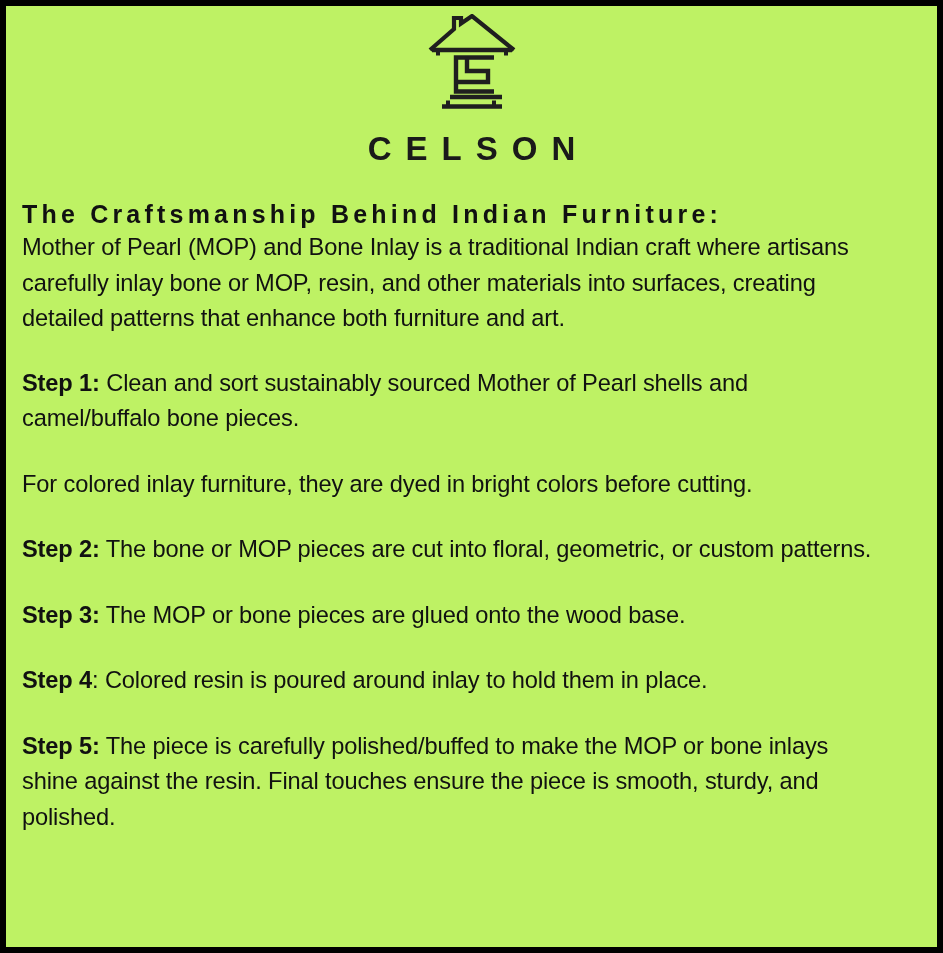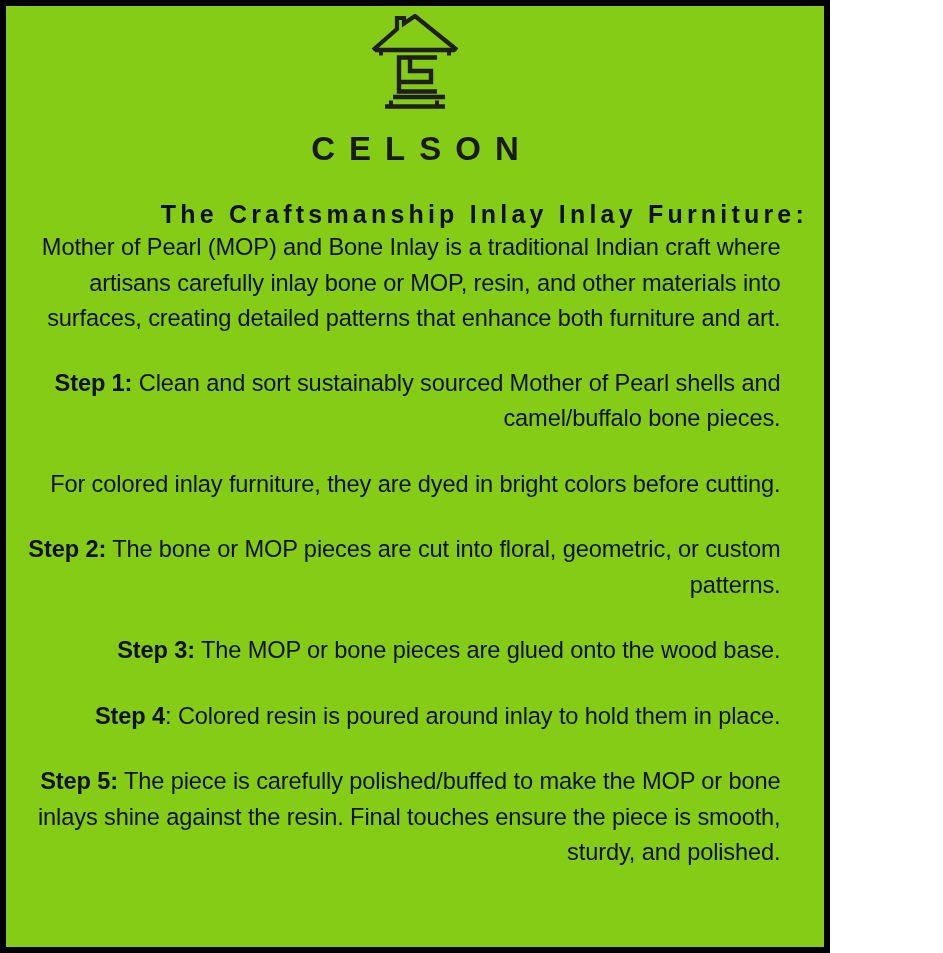--- a/index.html
+++ b/index.html
@@ -9,26 +9,25 @@
     padding: 0;
     background: #ffffff;
   }
   body {
     font-family: "Liberation Sans", sans-serif;
     -webkit-font-smoothing: antialiased;
   }
 
   .poster {
     position: relative;
-    width: 830px;
+    width: 943px;
     height: 953px;
-    background: #84cc16;
+    background: #bef264;
     border: 6px solid #000000;
     overflow: hidden;
-    text-align: right;
   }
 
   
   .brand {
     padding-top: 8px;
     display: flex;
     flex-direction: column;
     align-items: center;
   }
   .logo-mark {
@@ -113,21 +112,21 @@
       <path d="M26 83 L78 83" stroke-width="4.6"></path>
 
       <path d="M18 92.5 L78 92.5" stroke-width="4.6"></path>
       <path d="M24 86.5 L24 92.5" stroke-width="4"></path>
       <path d="M70 86.5 L70 92.5" stroke-width="4"></path>
     </svg>
 
     <div class="brand-name">CELSON</div>
   </div>
 
-  <h1 class="headline">The Craftsmanship Inlay Inlay Furniture:</h1>
+  <h1 class="headline">The Craftsmanship Behind Indian Furniture:</h1>
 
   <div class="content">
 
     <p class="para para-intro">Mother of Pearl (MOP) and Bone Inlay is a traditional Indian craft where artisans carefully inlay bone or MOP, resin, and other materials into surfaces, creating detailed patterns that enhance both furniture and art.</p>
 
     <p class="para para-step1"><span class="lead">Step 1:</span><span> Clean and sort sustainably sourced Mother of Pearl shells and camel/buffalo bone pieces.</span></p>
 
     <p class="para para-note">For colored inlay furniture, they are dyed in bright colors before cutting.</p>
 
     <p class="para para-step2"><span class="lead">Step 2:</span><span> The bone or MOP pieces are cut into floral, geometric, or custom patterns.</span></p>

